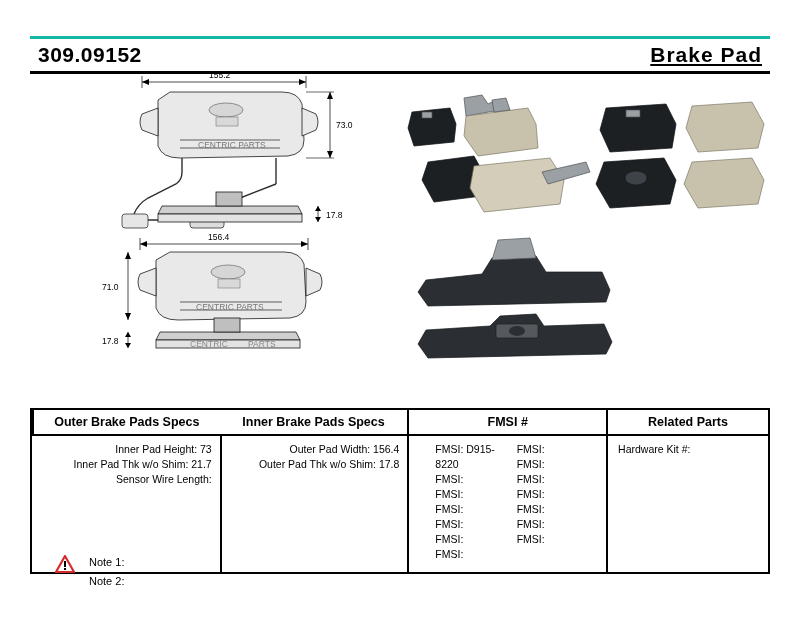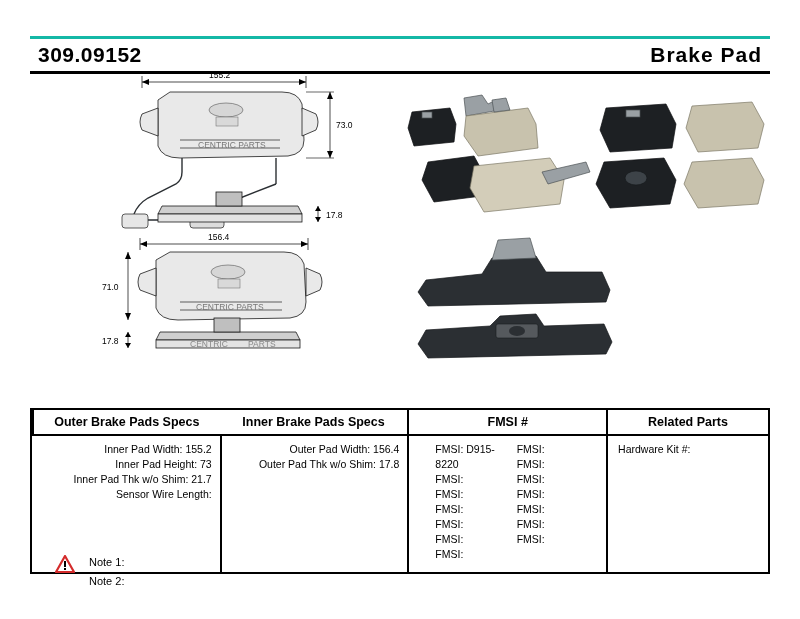--- a/index.html
+++ b/index.html
@@ -18,21 +18,21 @@
     position:absolute;left:30px;top:18px;width:740px;height:38px;
     border-top:3px solid #14b8a6;border-bottom:3px solid #000;
     display:flex;align-items:center;justify-content:space-between;
     box-sizing:border-box;
     margin-top:18px;
   }
   .part-number{
     font-size:21px;font-weight:bold;letter-spacing:.5px;padding-left:8px;
   }
   .product-type{
-    font-size:21px;font-weight:bold;letter-spacing:1px;padding-right:8px;
+    font-size:21px;font-weight:bold;letter-spacing:1px;padding-right:8px;text-decoration:underline;
   }
 
   
   .drawings{position:absolute;left:30px;top:62px;width:740px;height:330px;}
 
   .dim-text{font-size:8.5px;font-family:"Liberation Sans", sans-serif;}
   .dim-line{stroke:#000;stroke-width:.7px;}
   .thin{stroke:#000;stroke-width:.6px;fill:none;}
 
   
@@ -223,21 +223,20 @@
     <div class="spec-head">
       <div class="col c2">Outer Brake Pads Specs</div>
       <div class="col c1">Inner Brake Pads Specs</div>
       <div class="col c3">FMSI #</div>
       <div class="col c4">Related Parts</div>
     </div>
 
     <div class="spec-body">
 
       <div class="col c1">
-        <div class="row-r">Inner Pad Width: 155.2</div>
         <div class="row-r">Inner Pad Height: 73</div>
         <div class="row-r">Inner Pad Thk w/o Shim: 21.7</div>
         <div class="row-r">Sensor Wire Length:</div>
       </div>
 
       <div class="col c2">
         <div class="row-r">Outer Pad Width: 156.4</div>
         <div class="row-r">Outer Pad Thk w/o Shim: 17.8</div>
       </div>
 

